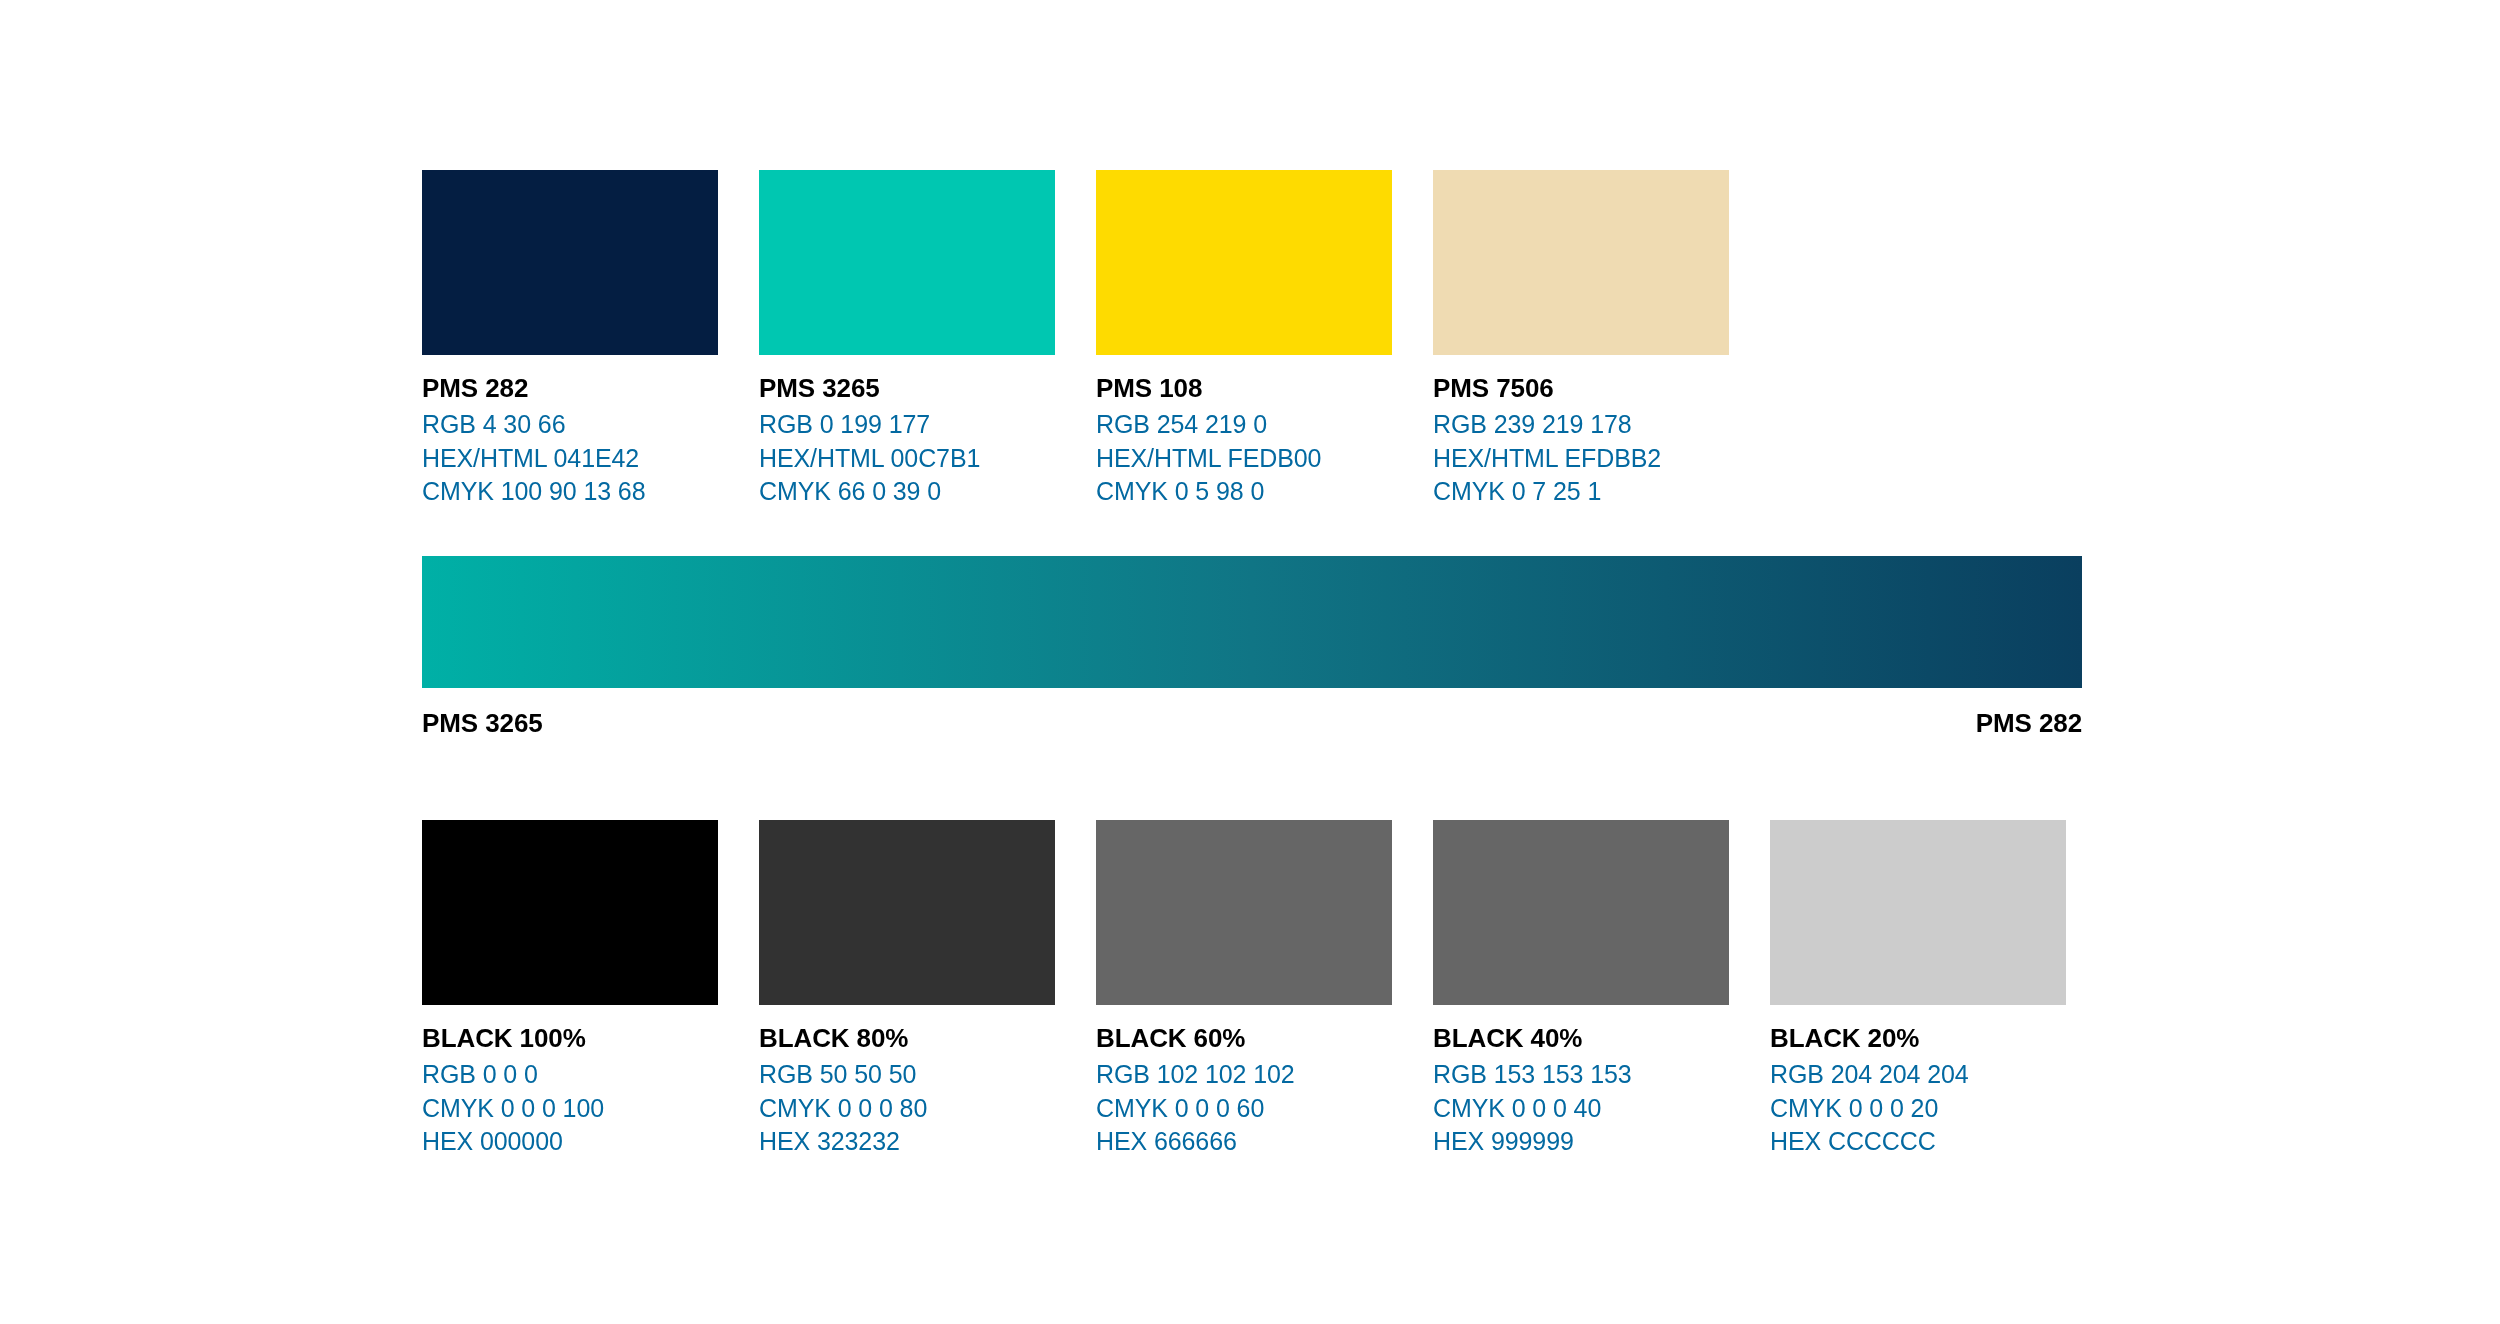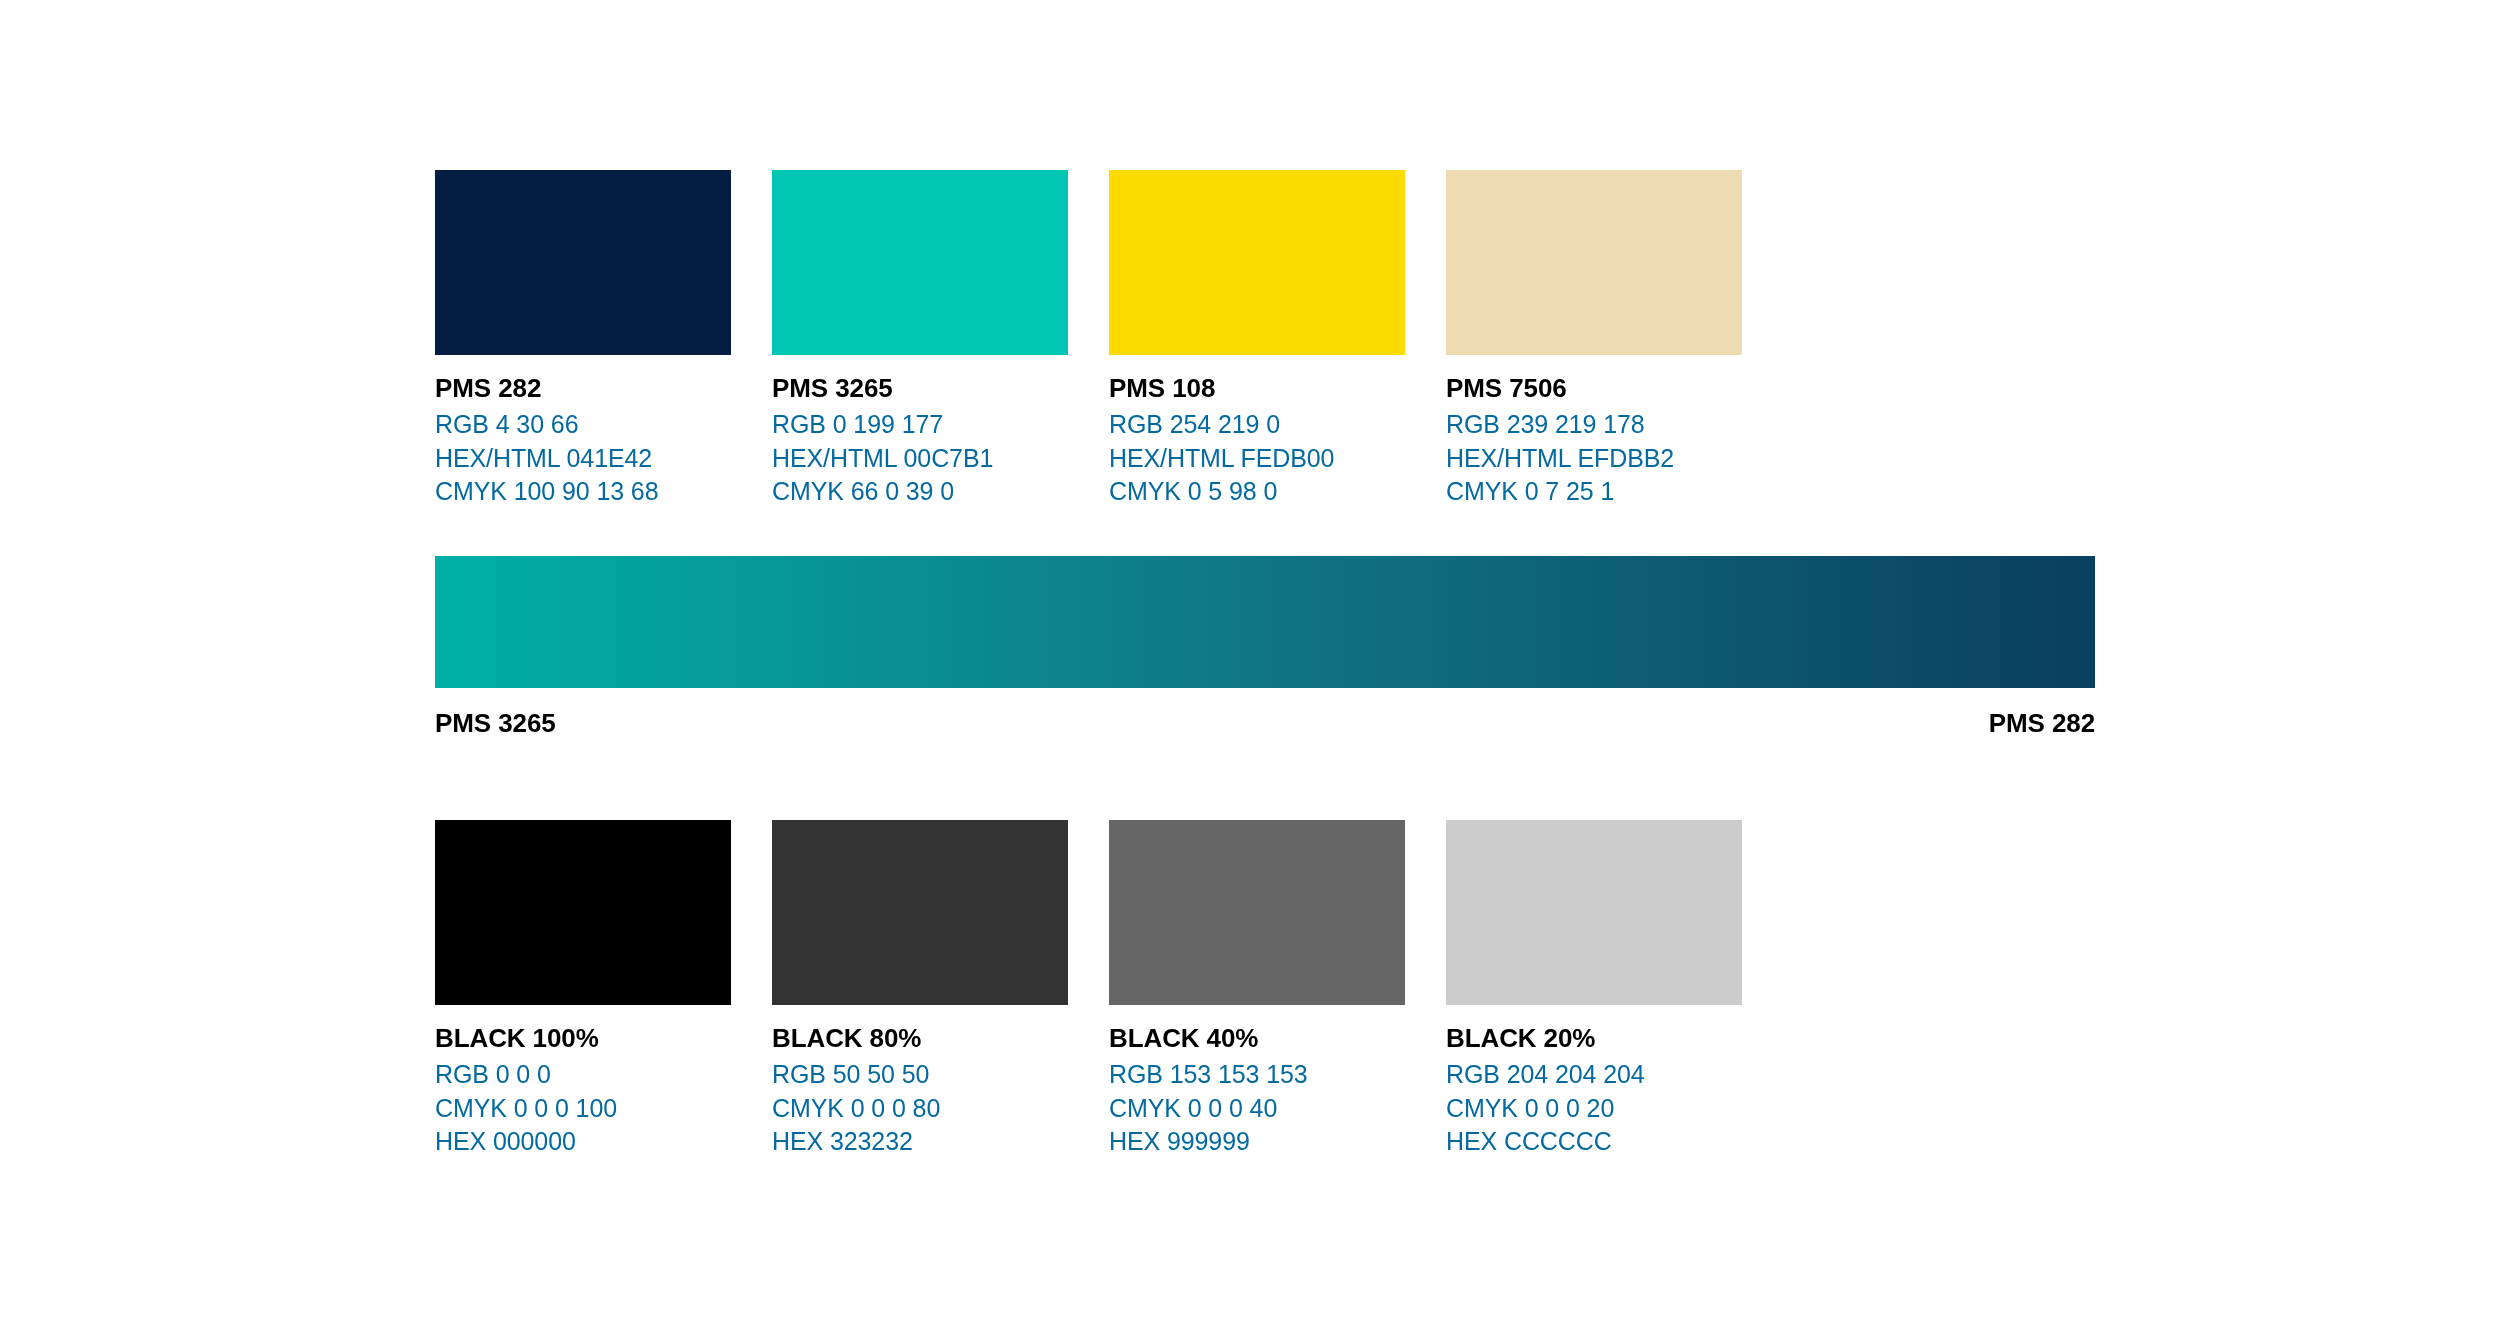--- a/index.html
+++ b/index.html
@@ -11,21 +11,21 @@
     width: 2500px;
     height: 1324px;
     font-family: "Liberation Sans", sans-serif;
     -webkit-font-smoothing: antialiased;
     overflow: hidden;
     position: relative;
   }
 
   .page {
     position: absolute;
-    left: 435px;
+    left: 422px;
     top: 0;
     width: 1660px;
     height: 1176px;
   }
 
   
   .swatch-row {
     display: flex;
     gap: 41px;
   }
@@ -155,20 +155,29 @@
         <div class="swatch-info">
           <div class="swatch-title">BLACK 80%</div>
           <div class="swatch-line">RGB 50 50 50</div>
           <div class="swatch-line">CMYK 0 0 0 80</div>
           <div class="swatch-line">HEX 323232</div>
         </div>
       </div>
       <div class="swatch-cell">
         <div class="swatch-chip" style="background: rgb(102, 102, 102);"></div>
         <div class="swatch-info">
+          <div class="swatch-title">BLACK 60%</div>
+          <div class="swatch-line">RGB 102 102 102</div>
+          <div class="swatch-line">CMYK 0 0 0 60</div>
+          <div class="swatch-line">HEX 666666</div>
+        </div>
+      </div>
+      <div class="swatch-cell">
+        <div class="swatch-chip" style="background: rgb(102, 102, 102);"></div>
+        <div class="swatch-info">
           <div class="swatch-title">BLACK 40%</div>
           <div class="swatch-line">RGB 153 153 153</div>
           <div class="swatch-line">CMYK 0 0 0 40</div>
           <div class="swatch-line">HEX 999999</div>
         </div>
       </div>
       <div class="swatch-cell">
         <div class="swatch-chip" style="background: rgb(204, 204, 204);"></div>
         <div class="swatch-info">
           <div class="swatch-title">BLACK 20%</div>

